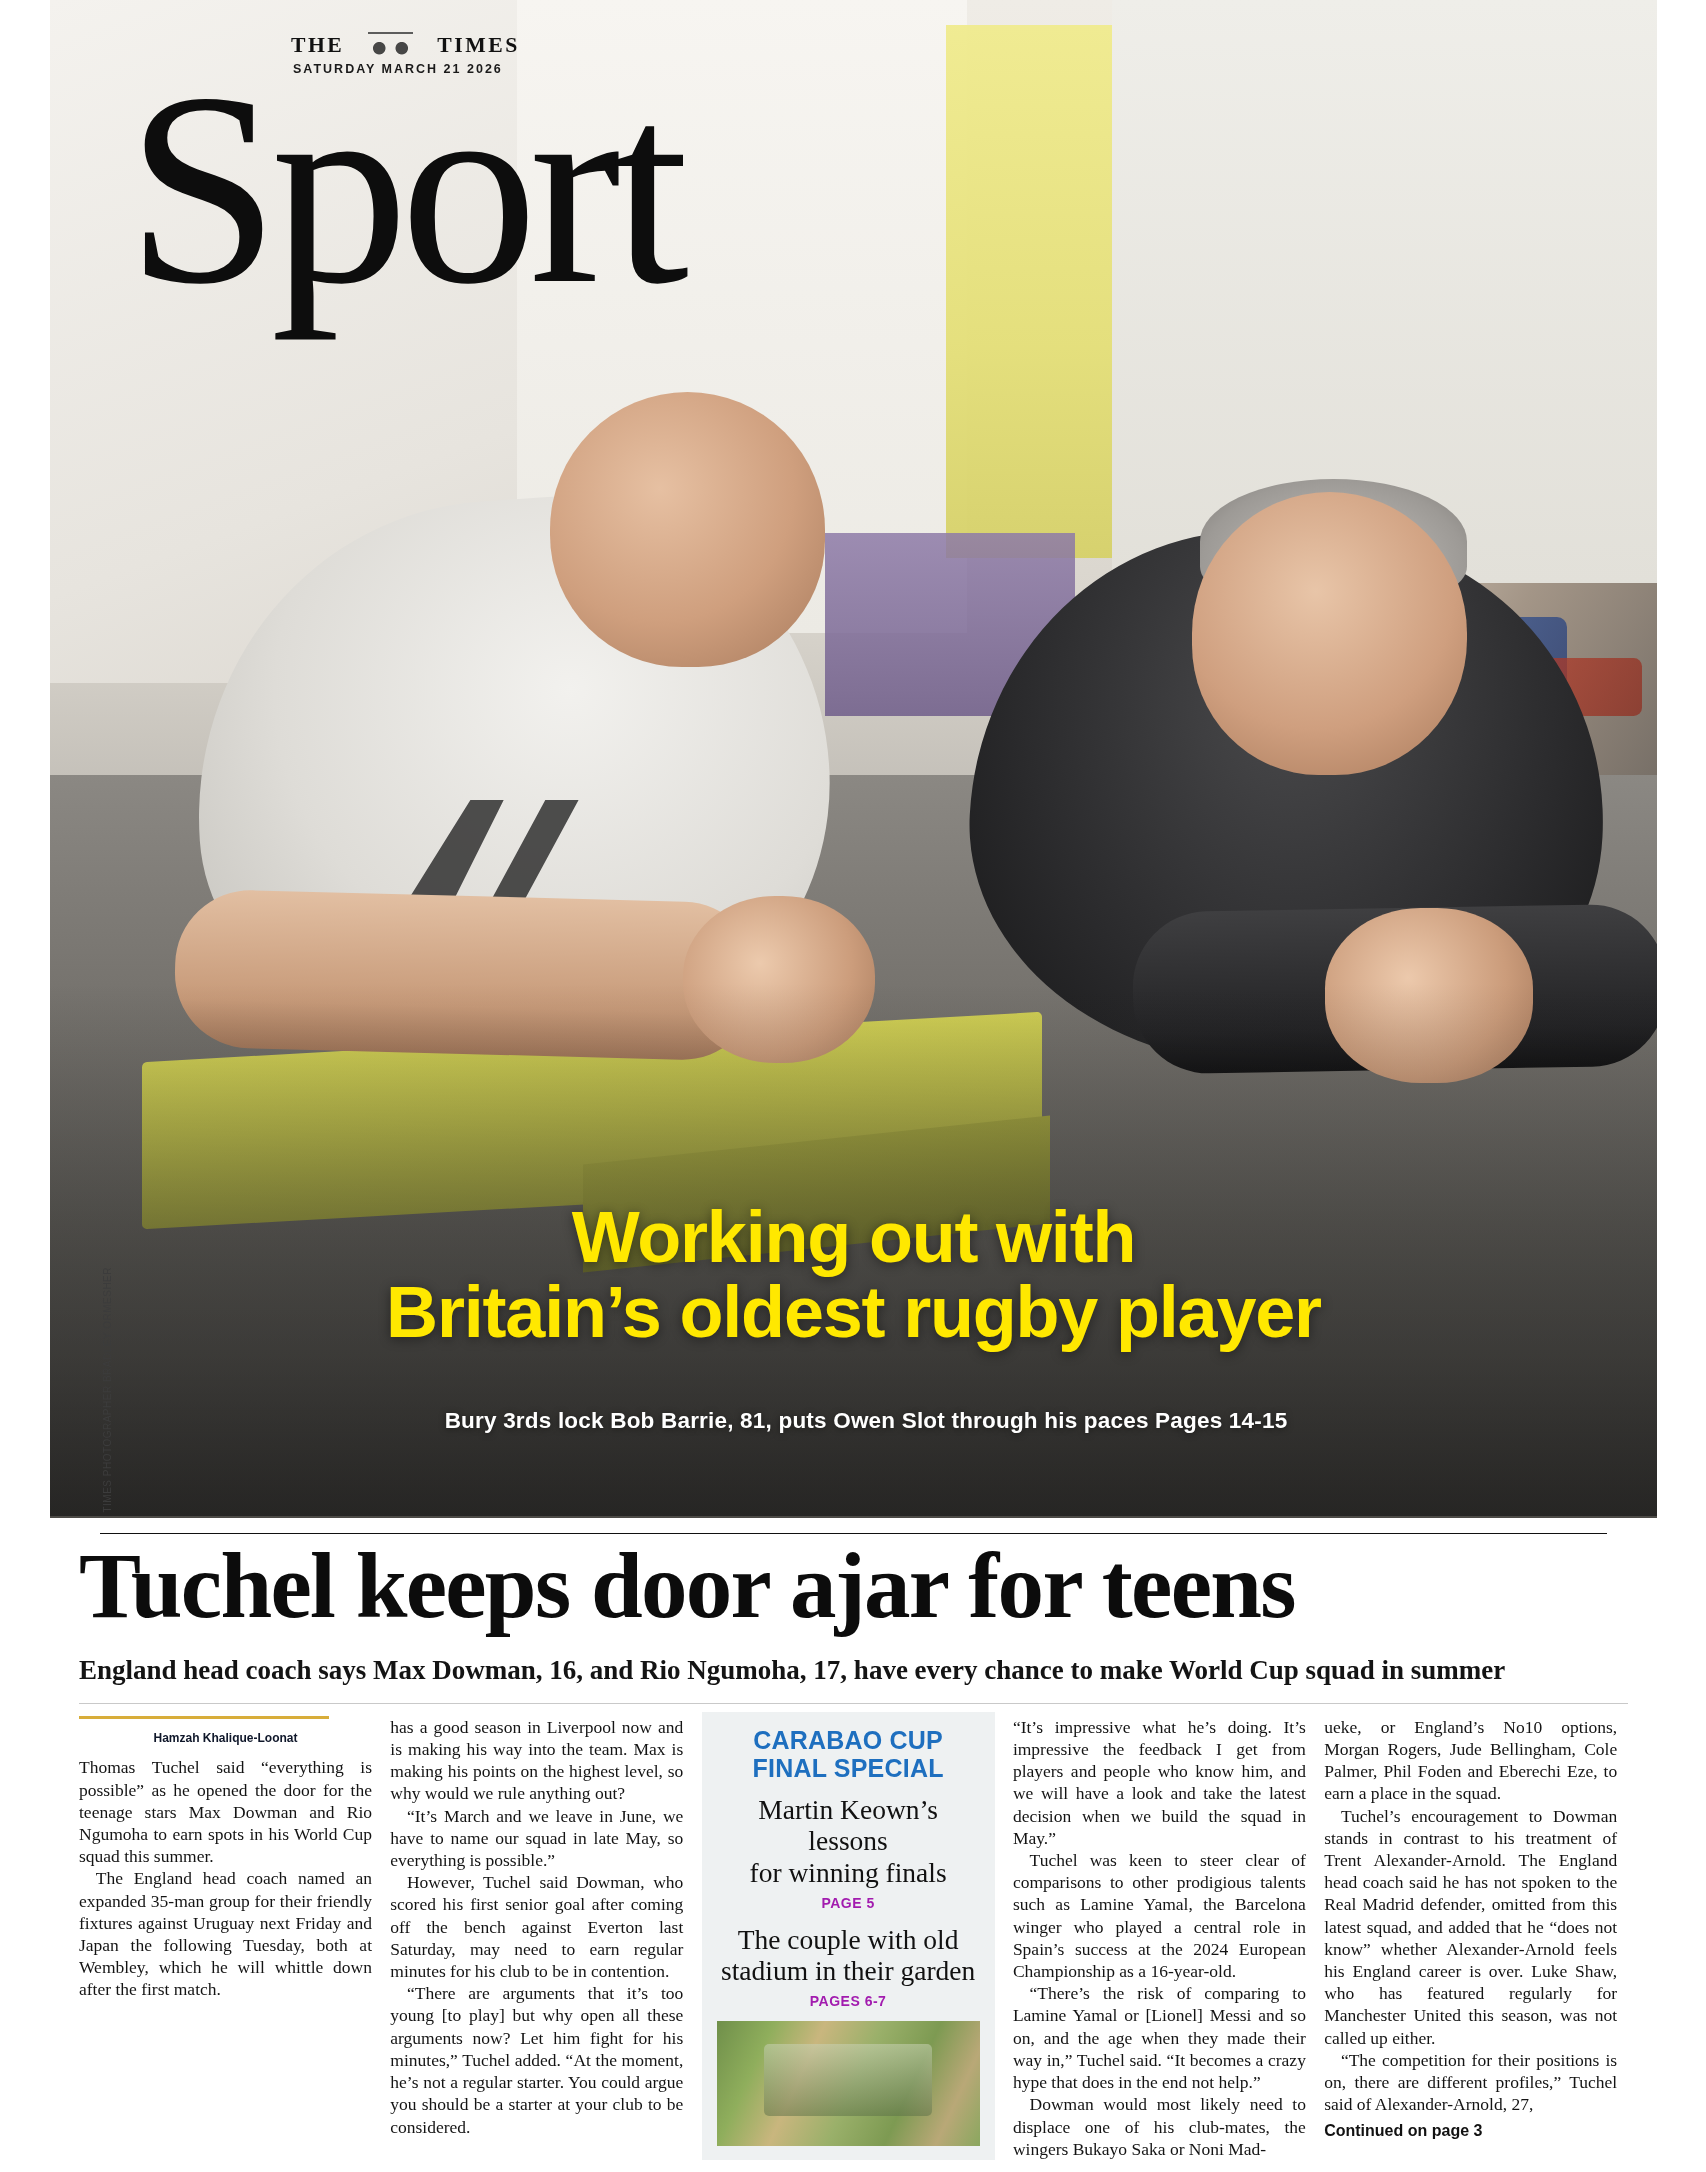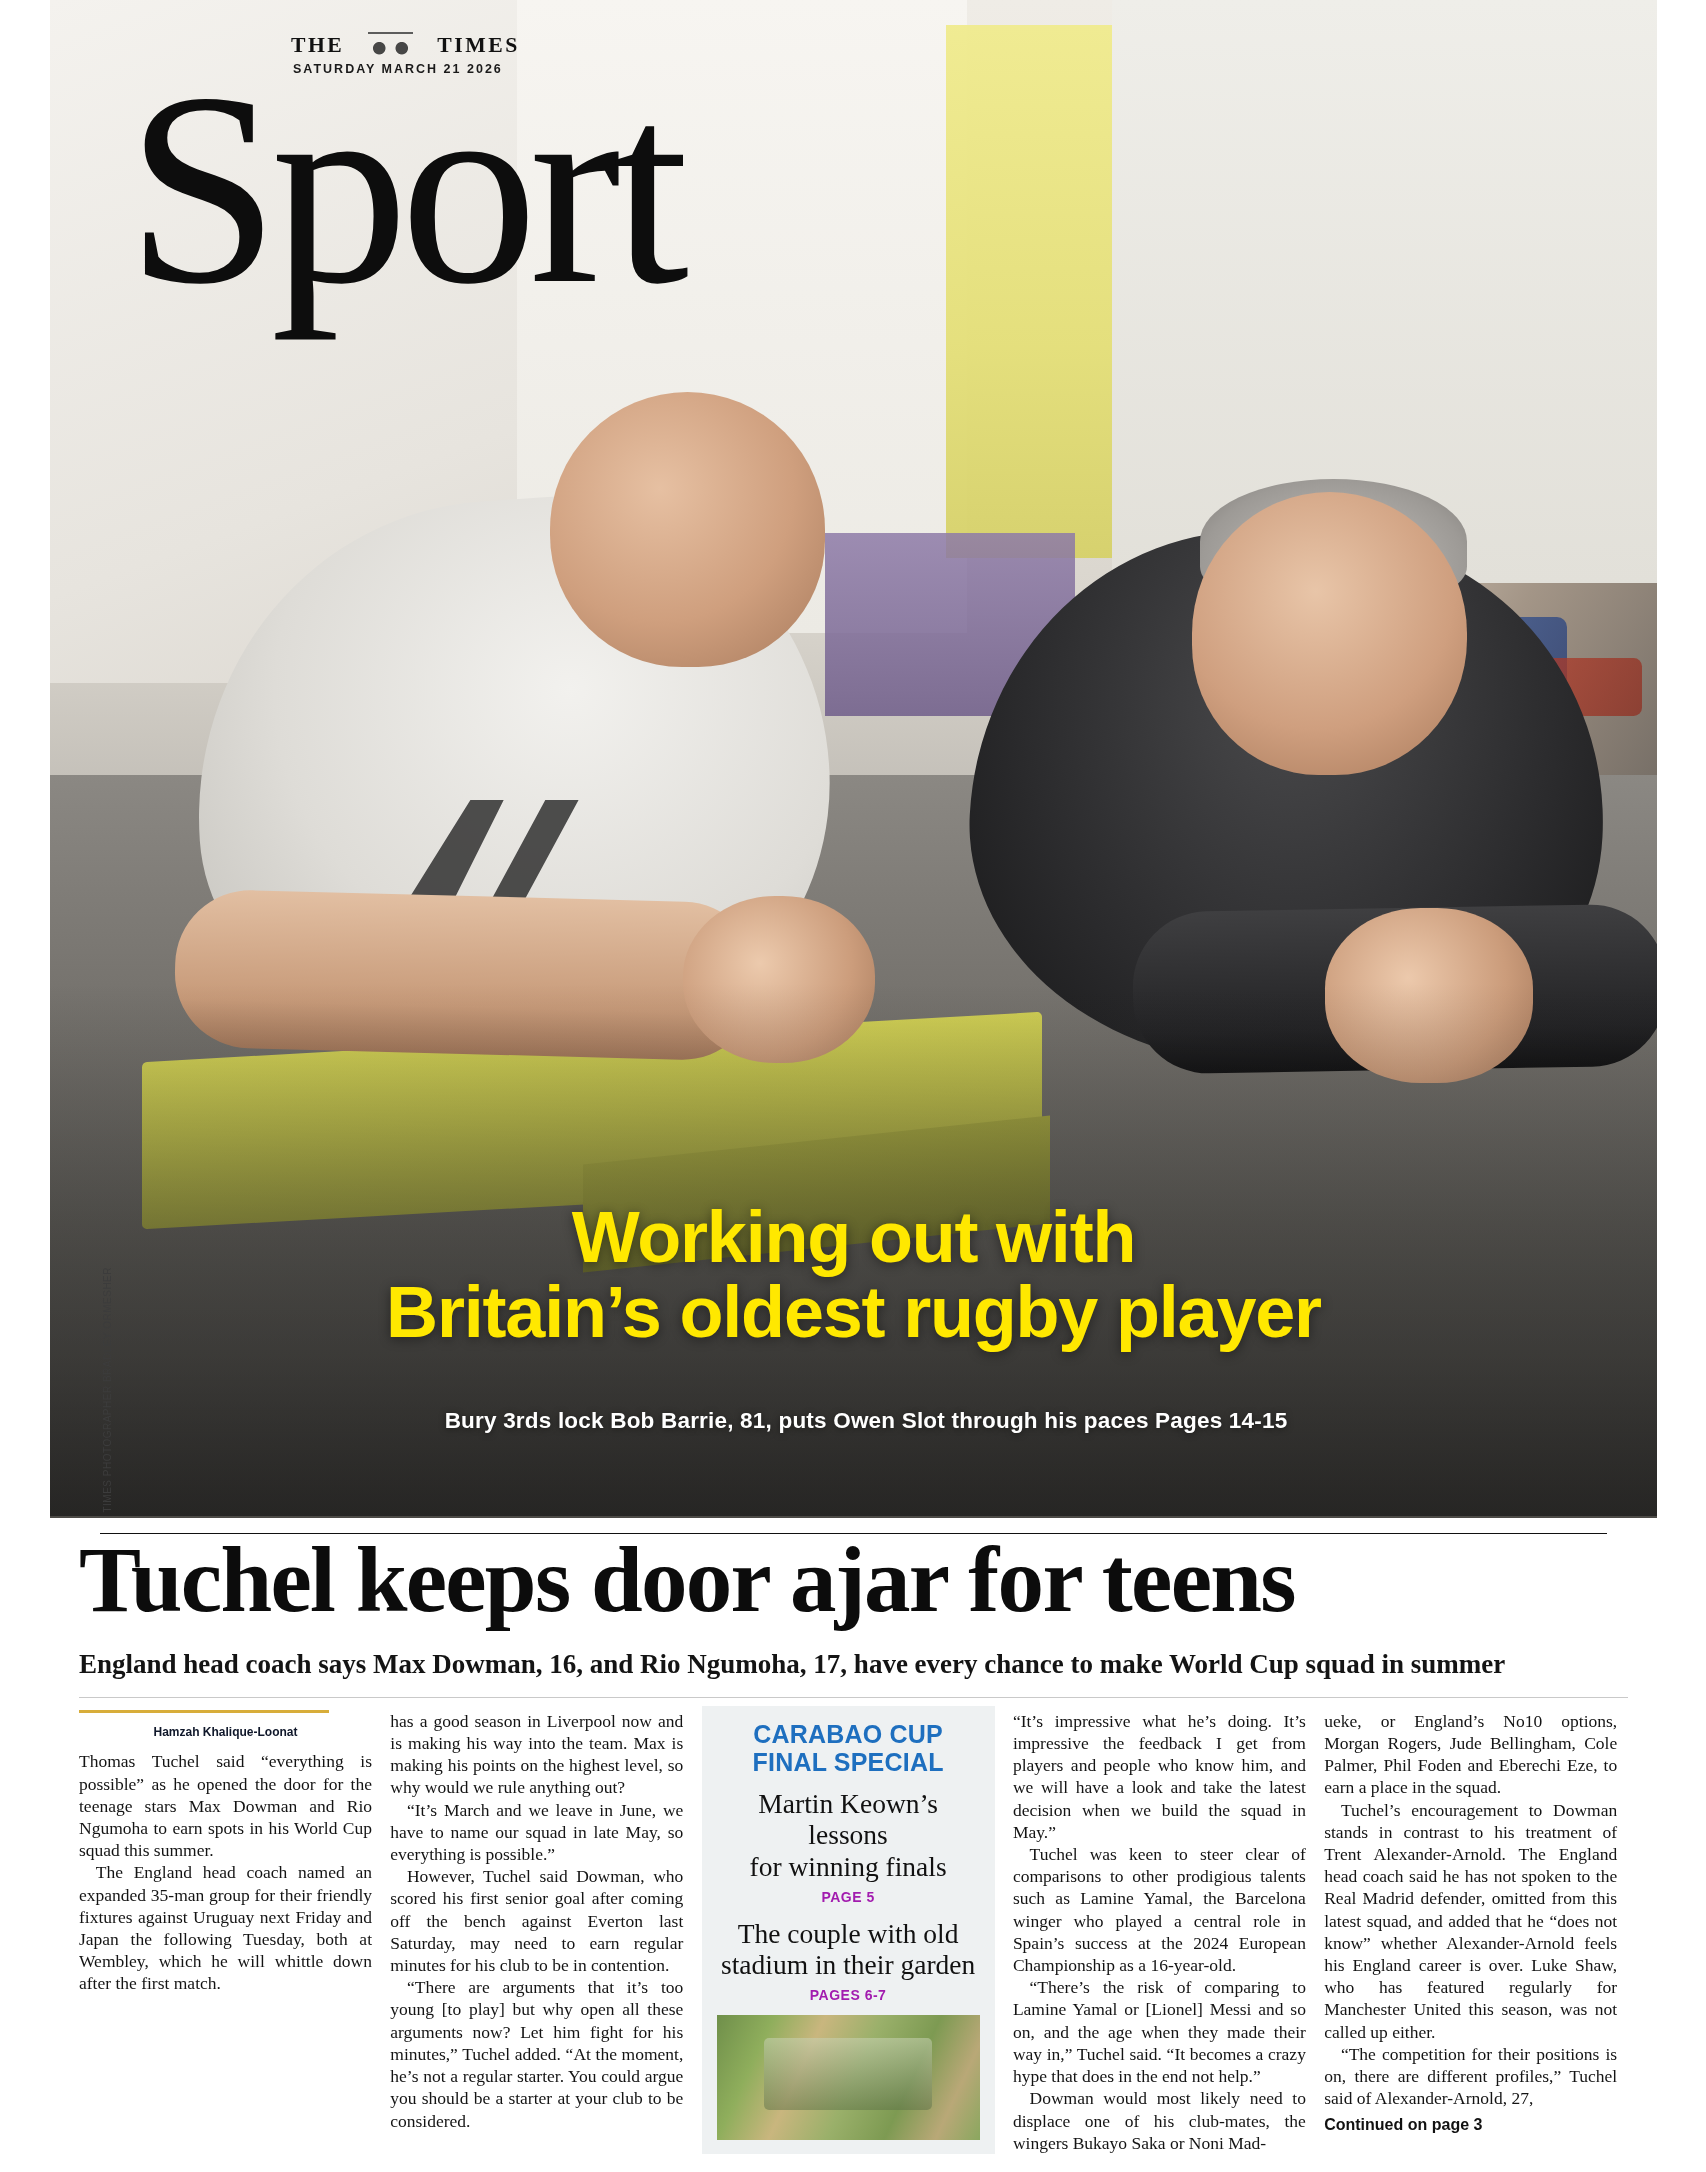--- a/index.html
+++ b/index.html
@@ -252,21 +252,21 @@
     padding: 0 79px;
     box-sizing: border-box;
   }
   .main-headline {
     font-family: "Liberation Serif", serif;
     font-weight: 700;
     font-size: 93px;
     line-height: 1.02;
     letter-spacing: -1.7px;
     color: #0c0c0c;
-    margin-top: 1px;
+    margin-top: 7px;
     white-space: nowrap;
   }
   .sub-headline {
     font-family: "Liberation Serif", serif;
     font-weight: 700;
     font-size: 27px;
     line-height: 1.2;
     color: #141414;
     margin-top: 20px;
     white-space: nowrap;

